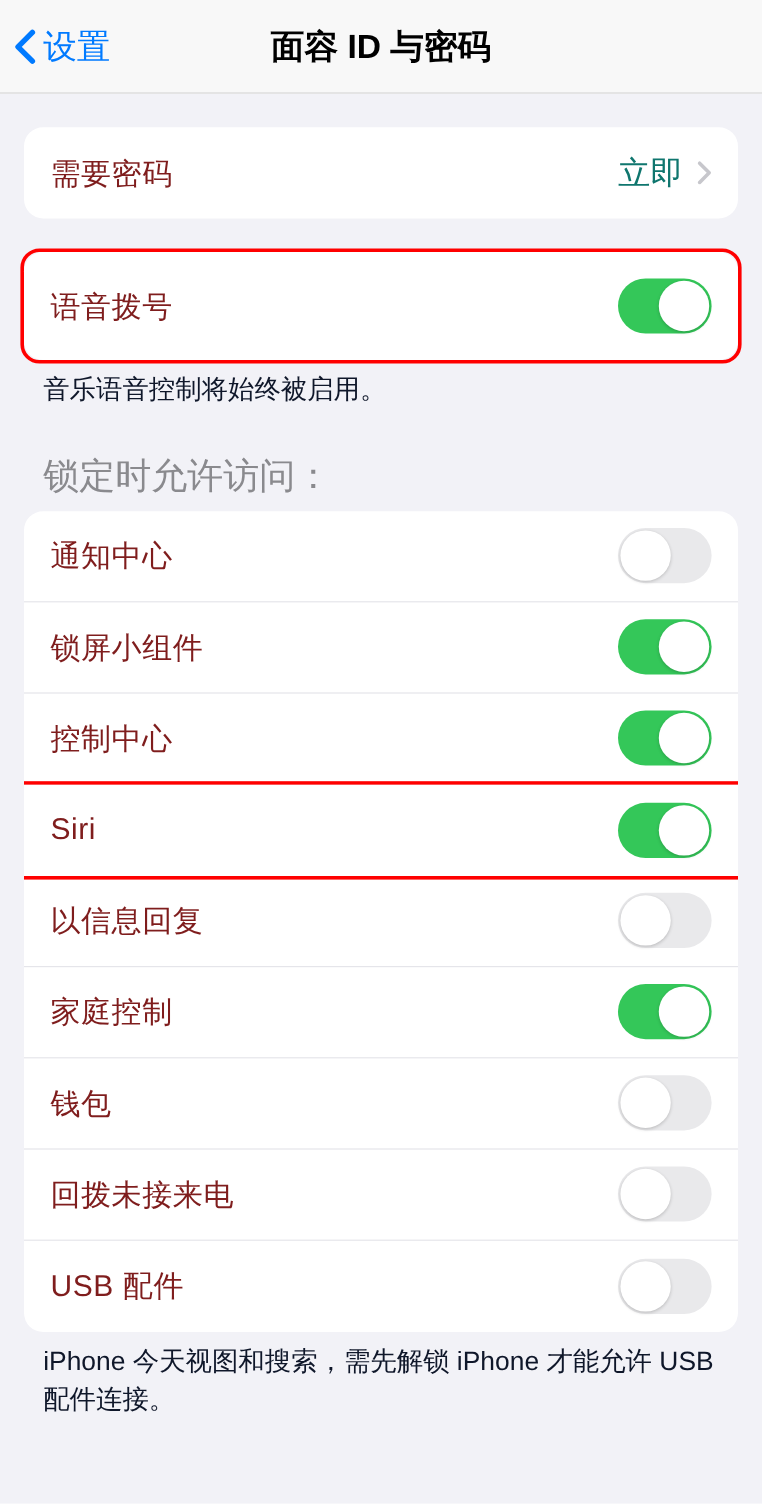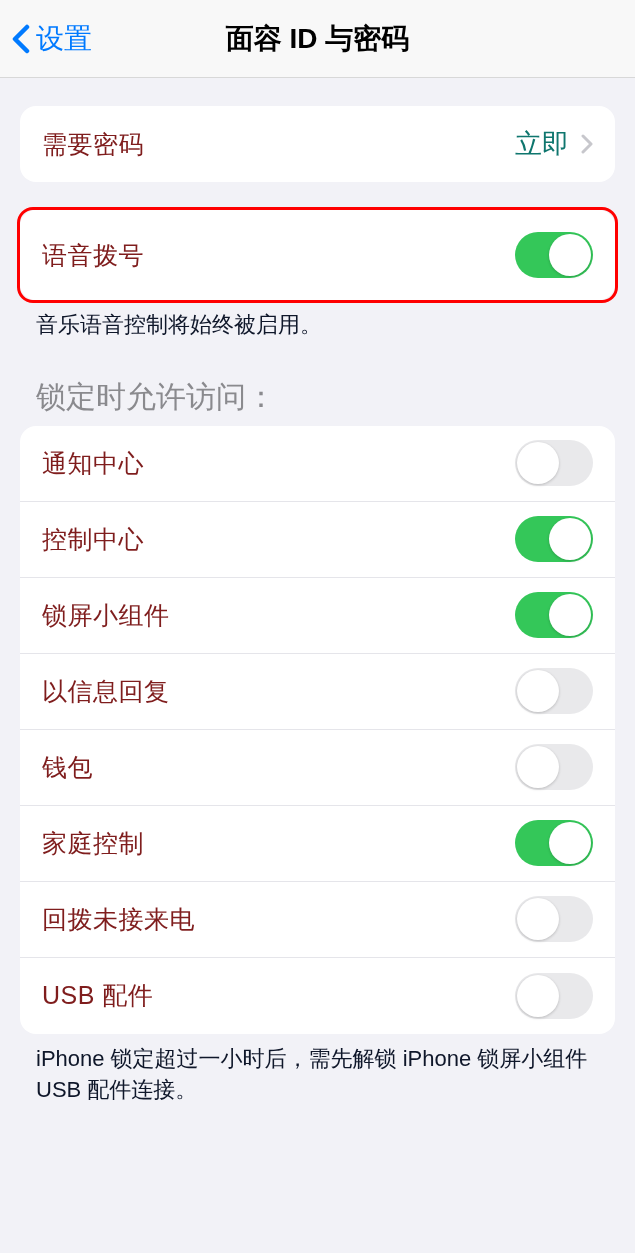--- a/index.html
+++ b/index.html
@@ -155,58 +155,66 @@
 
   <div class="group" style="margin-top:0;" id="lock-group">
 
       <div class="row">
         <span class="row-label">通知中心</span>
         <div class="toggle off">
           <div class="toggle-knob"></div>
         </div>
       </div>
       <div class="row">
+        <span class="row-label">锁屏小组件</span>
+        <div class="toggle on">
+          <div class="toggle-knob"></div>
+        </div>
+      </div>
+      <div class="row">
         <span class="row-label">控制中心</span>
         <div class="toggle on">
           <div class="toggle-knob"></div>
         </div>
       </div>
-      <div class="row">
-        <span class="row-label">锁屏小组件</span>
-        <div class="toggle on">
-          <div class="toggle-knob"></div>
+      <div class="highlight-red" style="border-radius: 0px;">
+        <div class="row" style="background: rgb(255, 255, 255);">
+          <span class="row-label">Siri</span>
+          <div class="toggle on">
+            <div class="toggle-knob"></div>
+          </div>
         </div>
       </div>
       <div class="row">
         <span class="row-label">以信息回复</span>
-        <div class="toggle off">
-          <div class="toggle-knob"></div>
-        </div>
-      </div>
-      <div class="row">
-        <span class="row-label">钱包</span>
         <div class="toggle off">
           <div class="toggle-knob"></div>
         </div>
       </div>
       <div class="row">
         <span class="row-label">家庭控制</span>
         <div class="toggle on">
           <div class="toggle-knob"></div>
         </div>
       </div>
       <div class="row">
+        <span class="row-label">钱包</span>
+        <div class="toggle off">
+          <div class="toggle-knob"></div>
+        </div>
+      </div>
+      <div class="row">
         <span class="row-label">回拨未接来电</span>
         <div class="toggle off">
           <div class="toggle-knob"></div>
         </div>
       </div>
       <div class="row" style="border-bottom: none;">
         <span class="row-label">USB 配件</span>
         <div class="toggle off">
           <div class="toggle-knob"></div>
         </div>
       </div>
     </div>
 
-  <div class="footer-text" style="padding-top:10px;">iPhone 锁定超过一小时后，需先解锁 iPhone 锁屏小组件 USB 配件连接。</div>
+  <div class="footer-text" style="padding-top:10px;">iPhone 今天视图和搜索，需先解锁 iPhone 才能允许 USB 配件连接。</div>
 
 </div>
 
 </body></html>

